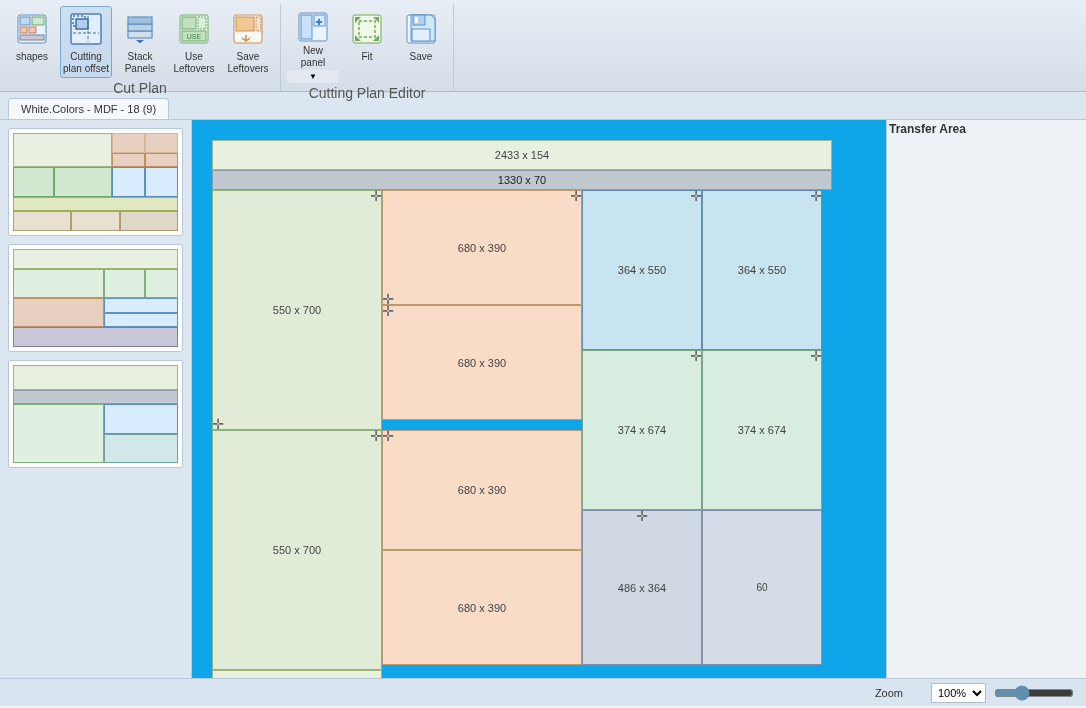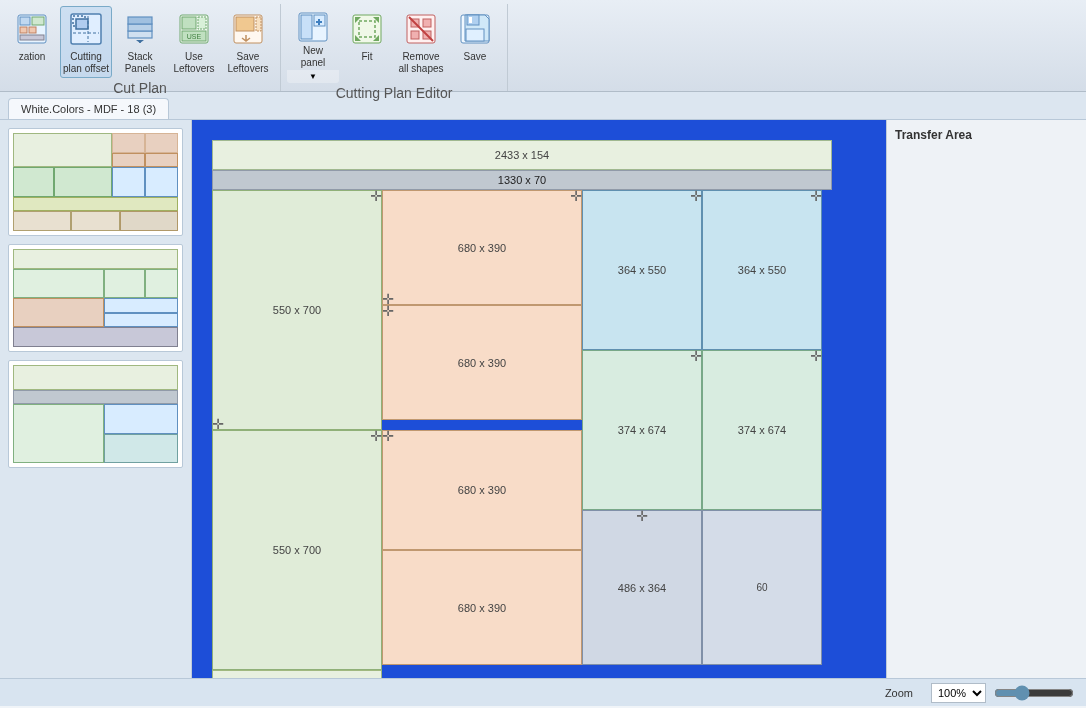--- a/index.html
+++ b/index.html
@@ -143,21 +143,21 @@
       border: 1px solid #b8c8d8;
       border-radius: 2px;
       height: 108px;
       position: relative;
       overflow: hidden;
     }
 
     
     #canvas-area {
       flex: 1;
-      background: #1d4ed8;
+      background: #0ea5e9;
       position: relative;
       overflow: hidden;
     }
     #cutting-canvas {
       position: absolute;
       top: 20px;
       left: 20px;
       right: 20px;
       bottom: 30px;
     }
@@ -182,21 +182,21 @@
     .move-handle.tl { top: 0; left: 0; }
     .move-handle.tr { top: 0; right: 0; }
     .move-handle.bl { bottom: 0; left: 0; }
     .move-handle.tc { top: 0; left: 50%; transform: translateX(-50%); }
 
     
     #transfer-area {
       width: 200px;
       background: #eef2f6;
       border-left: 1px solid #c0ccd8;
-      padding: 8px;
+      padding: 2px;
     }
     .transfer-label {
       font-size: 12px;
       font-weight: bold;
       color: #333;
       margin-bottom: 6px;
     }
 
     
     #status-bar {
@@ -204,21 +204,21 @@
       background: #d8e4f0;
       border-top: 1px solid #b8c8d8;
       display: flex;
       align-items: center;
       justify-content: flex-end;
       padding: 0 12px;
       gap: 8px;
       font-size: 11px;
       color: #333;
     }
-    .zoom-label { margin-right: 10px; }
+    .zoom-label { margin-right: 20px; }
     .zoom-select {
       font-size: 11px;
       border: 1px solid #b0bcc8;
       background: white;
       padding: 1px 2px;
       height: 20px;
     }
     .zoom-slider {
       width: 80px;
       accent-color: #6090b0;
@@ -273,21 +273,21 @@
         <div class="icon-box">
           <svg width="32" height="32" viewBox="0 0 32 32">
             <rect x="2" y="2" width="28" height="28" rx="2" fill="#e8f4ff" stroke="#6090c0" stroke-width="1"></rect>
             <rect x="4" y="4" width="10" height="8" fill="#c0d8f0" stroke="#6090c0" stroke-width="1"></rect>
             <rect x="16" y="4" width="12" height="8" fill="#d0e8d0" stroke="#70a870" stroke-width="1"></rect>
             <rect x="4" y="14" width="7" height="6" fill="#f0c8b0" stroke="#c08060" stroke-width="1"></rect>
             <rect x="13" y="14" width="7" height="6" fill="#f0c8b0" stroke="#c08060" stroke-width="1"></rect>
             <rect x="4" y="22" width="24" height="5" fill="#c8c8d8" stroke="#808090" stroke-width="1"></rect>
           </svg>
         </div>
-        <span class="toolbar-label">zation</span>
+        <span class="toolbar-label">shapes</span>
       </div>
 
       <div class="toolbar-btn active">
         <div class="icon-box">
           <svg width="32" height="32" viewBox="0 0 32 32">
             <rect x="1" y="1" width="30" height="30" rx="2" fill="#e0eeff" stroke="#5080b0" stroke-width="1.5"></rect>
             <rect x="3" y="3" width="12" height="10" fill="none" stroke="#4070a0" stroke-width="1.5" stroke-dasharray="2,2"></rect>
             <rect x="6" y="6" width="12" height="10" fill="#b0ccf0" stroke="#4070a0" stroke-width="1.5"></rect>
             <line x1="3" y1="20" x2="29" y2="20" stroke="#4070a0" stroke-width="1" stroke-dasharray="3,2"></line>
             <line x1="18" y1="3" x2="18" y2="29" stroke="#4070a0" stroke-width="1" stroke-dasharray="3,2"></line>
@@ -364,53 +364,40 @@
             <path d="M4 4 L10 4 L4 10 Z" fill="#70a860"></path>
             <path d="M28 4 L22 4 L28 10 Z" fill="#70a860"></path>
             <path d="M4 28 L10 28 L4 22 Z" fill="#70a860"></path>
             <path d="M28 28 L22 28 L28 22 Z" fill="#70a860"></path>
             <rect x="8" y="8" width="16" height="16" fill="none" stroke="#70a860" stroke-width="1.5" stroke-dasharray="3,2"></rect>
           </svg>
         </div>
         <span class="toolbar-label">Fit</span>
       </div>
 
-      <div class="toolbar-btn">
-        <div class="icon-box">
-          <svg width="32" height="32" viewBox="0 0 32 32">
-            <rect x="2" y="2" width="28" height="28" rx="2" fill="#fff0f0" stroke="#c06060" stroke-width="1"></rect>
-            <rect x="6" y="6" width="8" height="8" fill="#f0b0b0" stroke="#c06060" stroke-width="1"></rect>
-            <rect x="18" y="6" width="8" height="8" fill="#f0b0b0" stroke="#c06060" stroke-width="1"></rect>
-            <rect x="6" y="18" width="8" height="8" fill="#f0b0b0" stroke="#c06060" stroke-width="1"></rect>
-            <rect x="18" y="18" width="8" height="8" fill="#f0b0b0" stroke="#c06060" stroke-width="1"></rect>
-            <line x1="4" y1="4" x2="28" y2="28" stroke="#c04040" stroke-width="2"></line>
-          </svg>
-        </div>
-        <span class="toolbar-label">Remove<br>all shapes</span>
-      </div>
 
       <div class="toolbar-btn">
         <div class="icon-box">
           <svg width="32" height="32" viewBox="0 0 32 32">
             <rect x="2" y="2" width="28" height="28" rx="2" fill="#f0f8ff" stroke="#6090c0" stroke-width="1"></rect>
             <path d="M6 2 L26 2 L30 6 L30 28 L6 28 Z" fill="#d0e8f8" stroke="#6090c0" stroke-width="1"></path>
             <rect x="8" y="2" width="12" height="10" fill="#b0d0f0" stroke="#6090c0" stroke-width="1"></rect>
             <rect x="7" y="16" width="18" height="12" fill="#e0f0ff" stroke="#6090c0" stroke-width="1"></rect>
             <rect x="10" y="4" width="3" height="6" fill="#ffffff"></rect>
           </svg>
         </div>
         <span class="toolbar-label">Save</span>
       </div>
     </div>
     <div class="group-label">Cutting Plan Editor</div>
   </div>
 </div>
 
 <div id="tab-bar">
-  <div class="tab">White.Colors - MDF - 18 (3)</div>
+  <div class="tab">White.Colors - MDF - 18 (9)</div>
 </div>
 
 <div id="main">
 
   <div id="left-panel">
 
     <div class="thumb-box">
       <div class="thumb-inner">
         <div class="mini-panel" style="left:0;top:0;width:60%;height:35%;background:#e8f0e0;border-color:#a0b880;"></div>
         <div class="mini-panel" style="left:60%;top:0;width:20%;height:20%;background:#e8d0c0;border-color:#c0906070;"></div>

